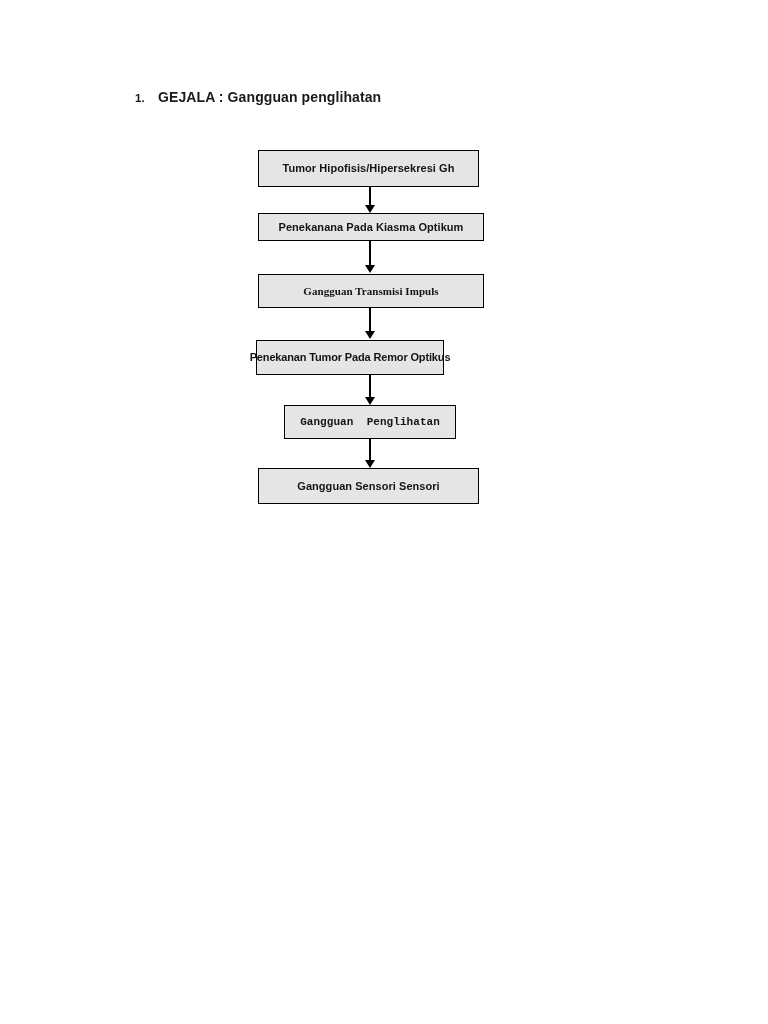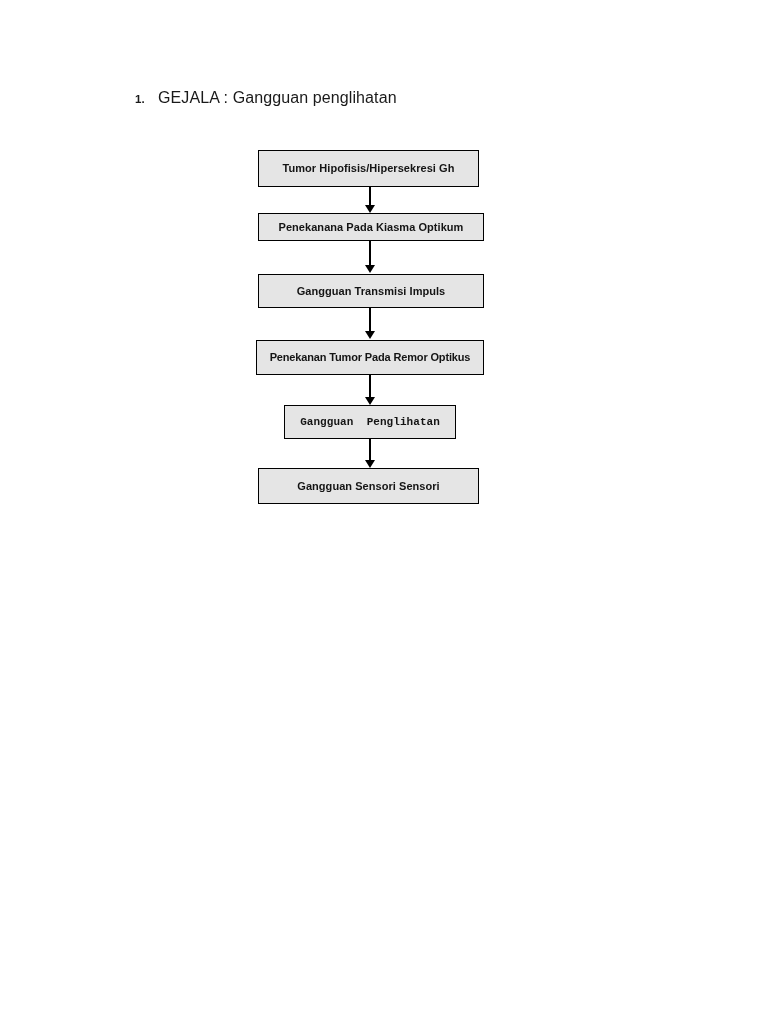--- a/index.html
+++ b/index.html
@@ -33,22 +33,22 @@
     white-space: nowrap;
   }
   .heading-number {
     font-size: 11.5px;
     font-weight: bold;
     letter-spacing: 0.1px;
     width: 23px;
     display: inline-block;
   }
   .heading-text {
-    font-size: 16px;
-    font-weight: normal;
+    font-size: 14px;
+    font-weight: bold;
     letter-spacing: 0.1px;
   }
 
   
   .flowchart {
     position: absolute;
     left: 0;
     top: 0;
     width: 768px;
     height: 1024px;
@@ -112,28 +112,28 @@
     <div class="connector" style="left:369px; top:187px; height:20px;"></div>
     <div class="arrowhead" style="left:365px; top:205px;"></div>
 
     <div class="node" style="left:258px; top:213px; width:226px; height:28px;">
       <span class="node-label">Penekanana Pada Kiasma Optikum</span>
     </div>
 
     <div class="connector" style="left:369px; top:241px; height:24px;"></div>
     <div class="arrowhead" style="left:365px; top:265px;"></div>
 
-    <div class="node" style="left:258px; top:274px; width:226px; height:34px;">
+    <div class="node" style="left:258px; top:274px; width:226px; height:34px;font-family:Liberation Serif, serif;">
       <span class="node-label">Gangguan Transmisi Impuls</span>
     </div>
 
     <div class="connector" style="left:369px; top:308px; height:23px;"></div>
     <div class="arrowhead" style="left:365px; top:331px;"></div>
 
-    <div class="node tight" style="left:256px; top:340px; width:228px; height:35px;align-items:center;">
+    <div class="node tight" style="left:256px; top:340px; width:188px; height:35px;align-items:center;">
       <span class="node-label">Penekanan Tumor Pada Remor Optikus</span>
     </div>
 
     <div class="connector" style="left:369px; top:375px; height:22px;"></div>
     <div class="arrowhead" style="left:365px; top:397px;"></div>
 
     <div class="node" style="left:284px; top:405px; width:172px; height:34px;font-family:Liberation Mono, monospace;">
       <span class="node-label">Gangguan  Penglihatan</span>
     </div>
 

